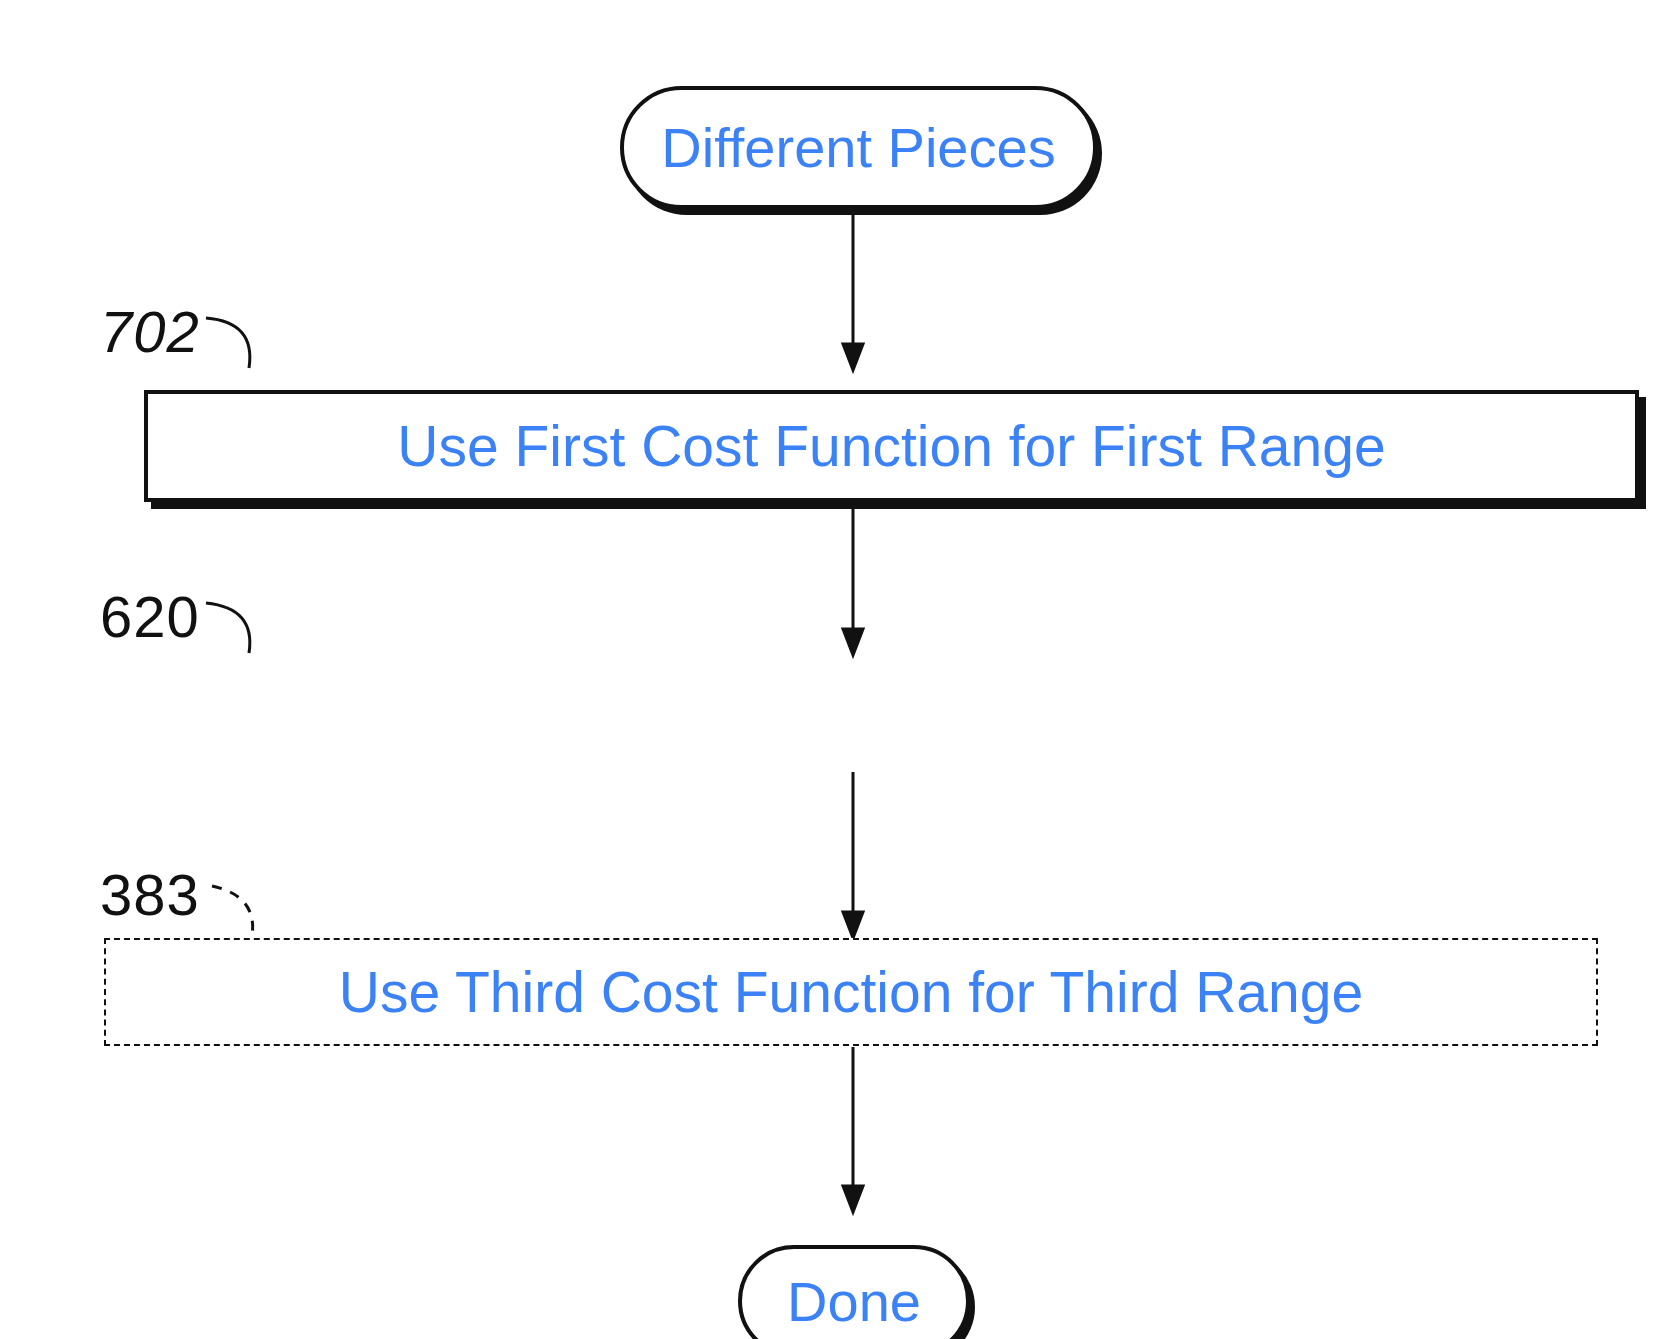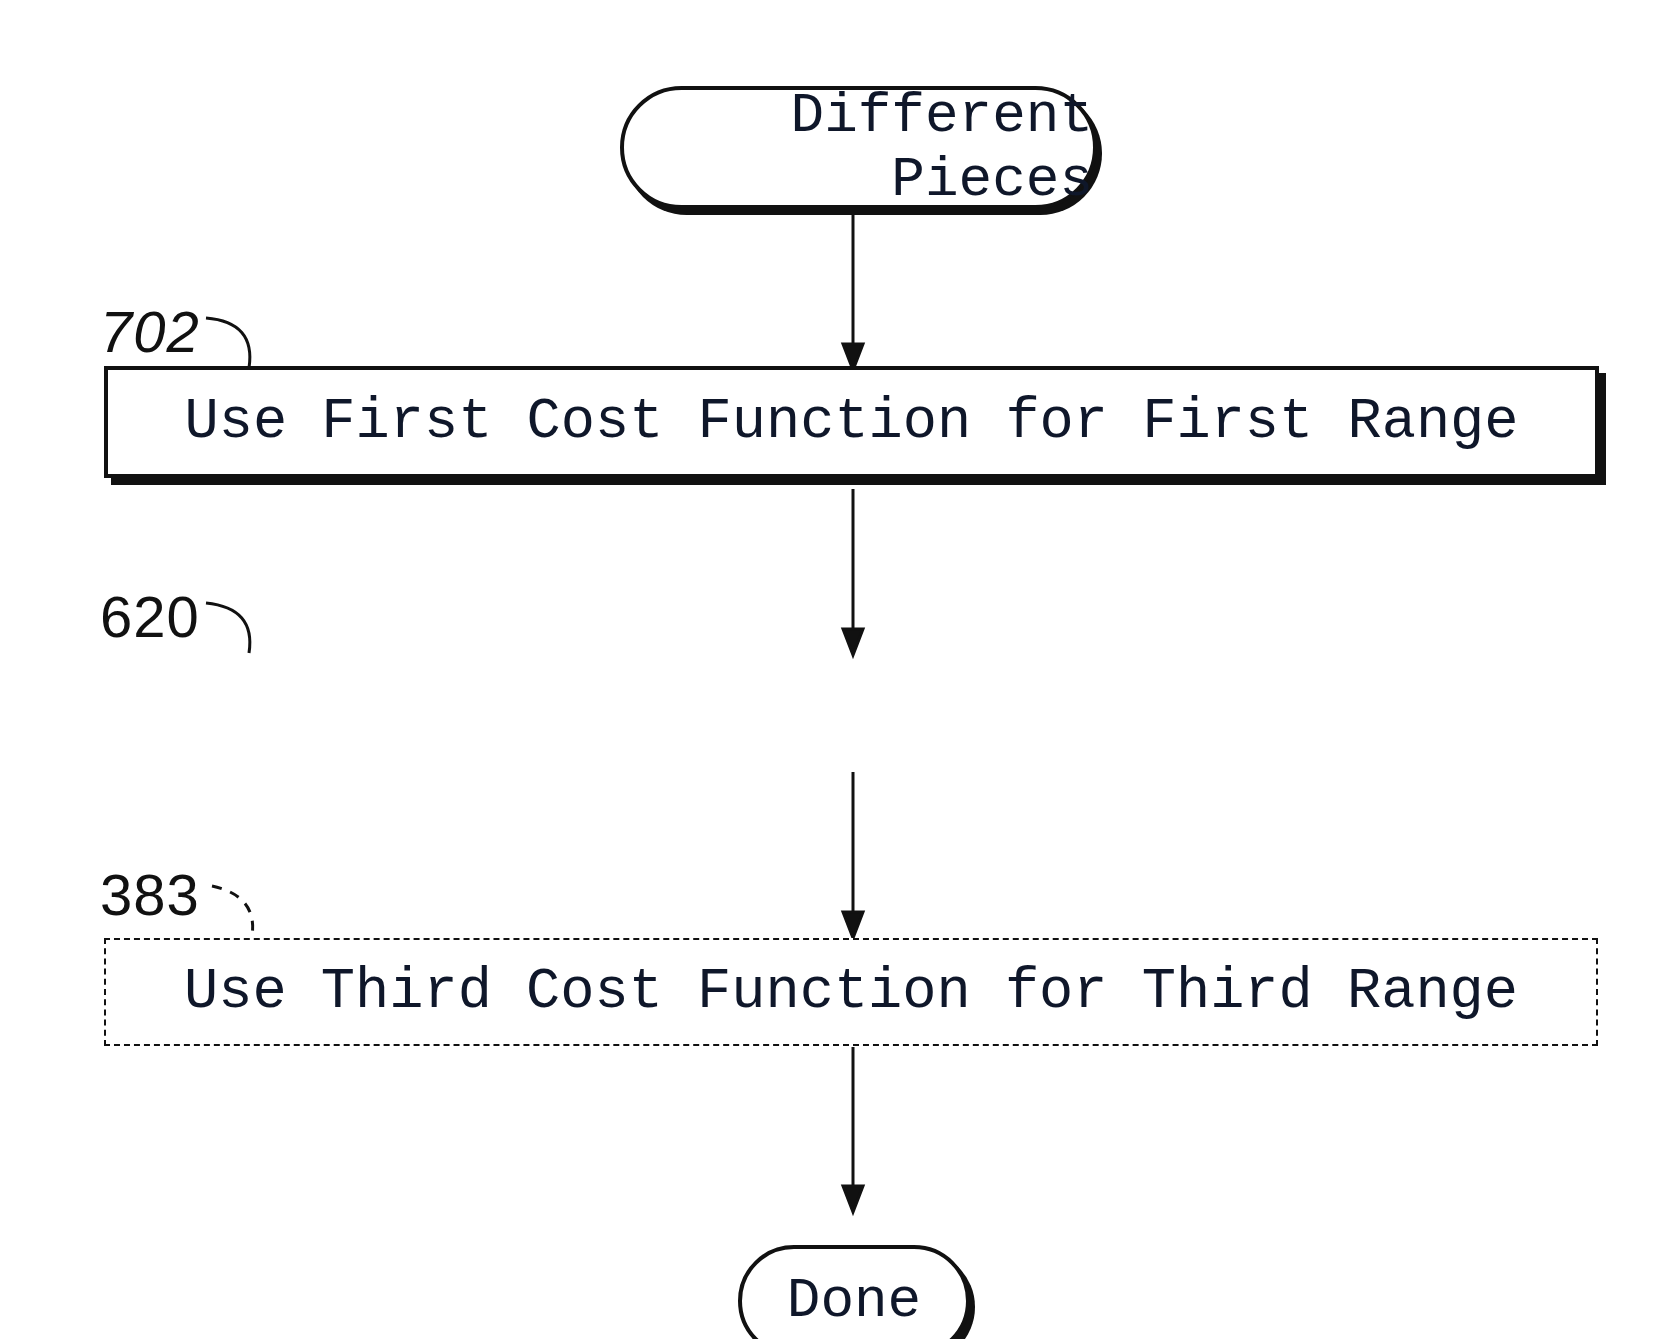--- a/index.html
+++ b/index.html
@@ -23,23 +23,22 @@
     height: 1339px;
     pointer-events: none;
   }
   .node {
     position: absolute;
     box-sizing: border-box;
     display: flex;
     align-items: center;
     justify-content: center;
     background: #ffffff;
-    color: #0f172a;
-    text-align: right;
-    font-family: Liberation Mono, monospace;
+    color: #3b82f6;
+    text-align: center;
   }
   .terminal {
     border: 4px solid #111111;
     border-radius: 64px;
     font-size: 56px;
     box-shadow: 5px 6px 0 0 #111111;
   }
   .terminal.start {
     left: 620px; top: 86px;
     width: 477px; height: 123px;
@@ -48,21 +47,21 @@
     left: 738px; top: 1213px;
     width: 232px; height: 112px; margin-top: 32px;
   }
   .step-box {
     left: 104px;
     width: 1495px;
     border: 4px solid #111111;
     font-size: 57px;
     box-shadow: 7px 7px 0 0 #111111;
   }
-  .step-box.box-1 { top: 366px; height: 112px; }
+  .step-box.box-1 { top: 390px; height: 112px; margin-left: 40px; }
   .step-box.box-2 { top: 655px; height: 110px; }
   .step-box.box-3 {
     top: 938px; height: 108px;
     width: 1494px;
     border: 2px dashed #111111;
     box-shadow: none;
   }
   .ref-label {
     position: absolute;
     font-size: 58px;

